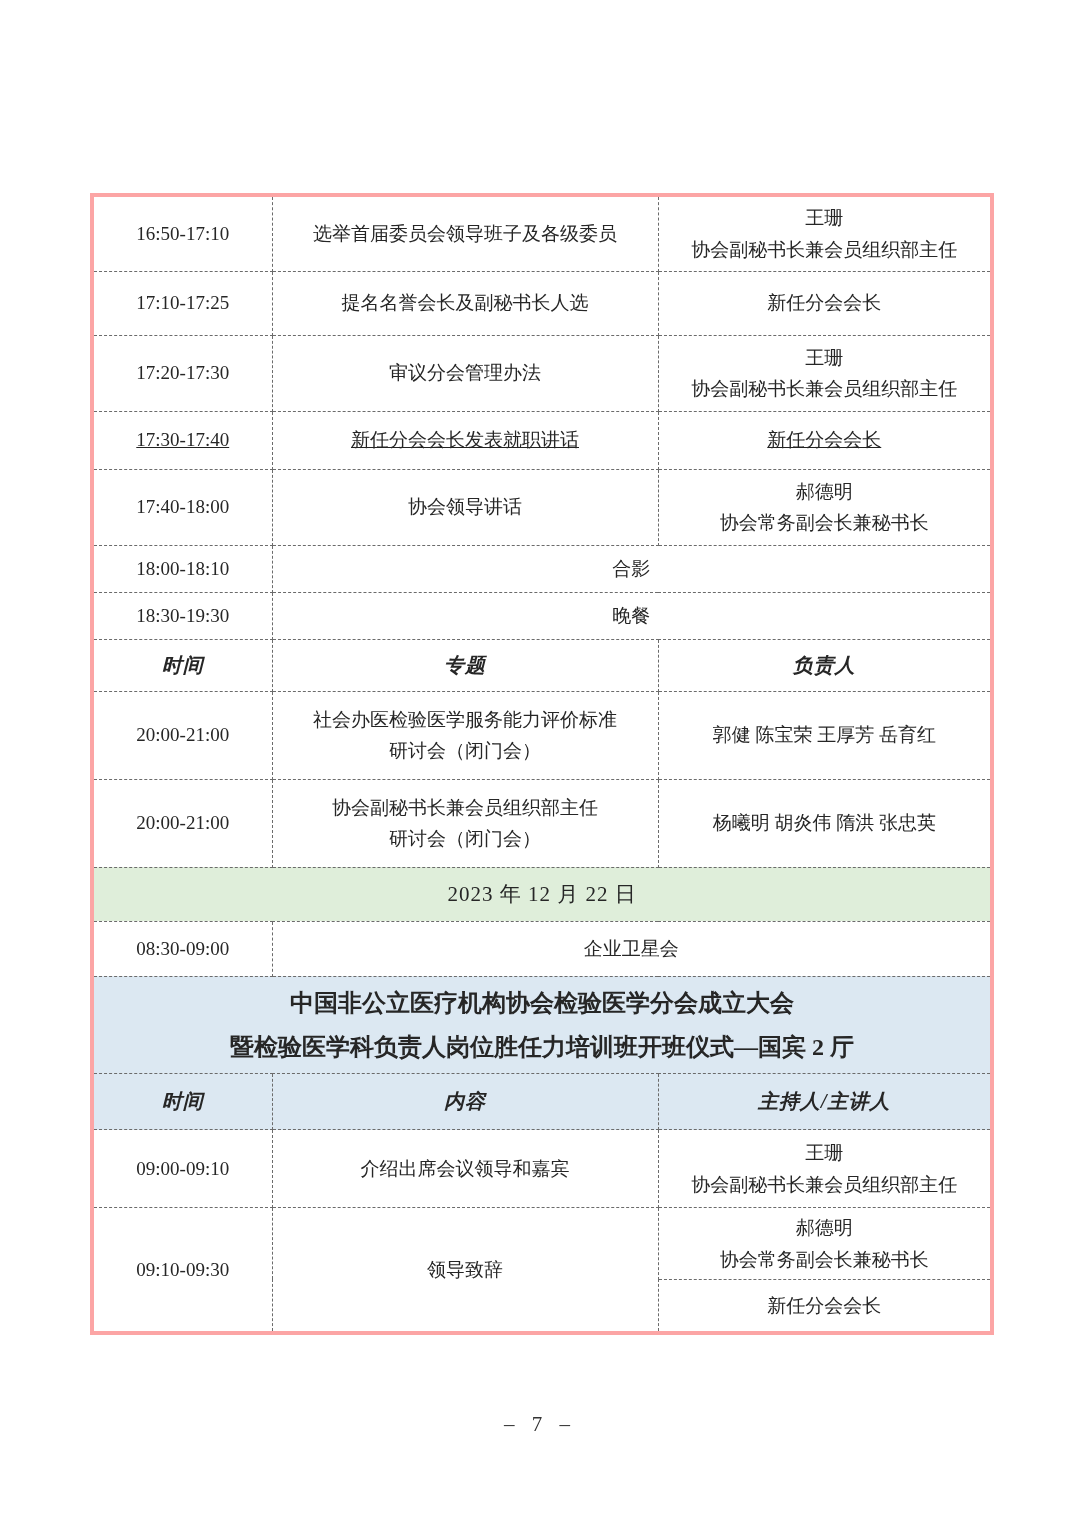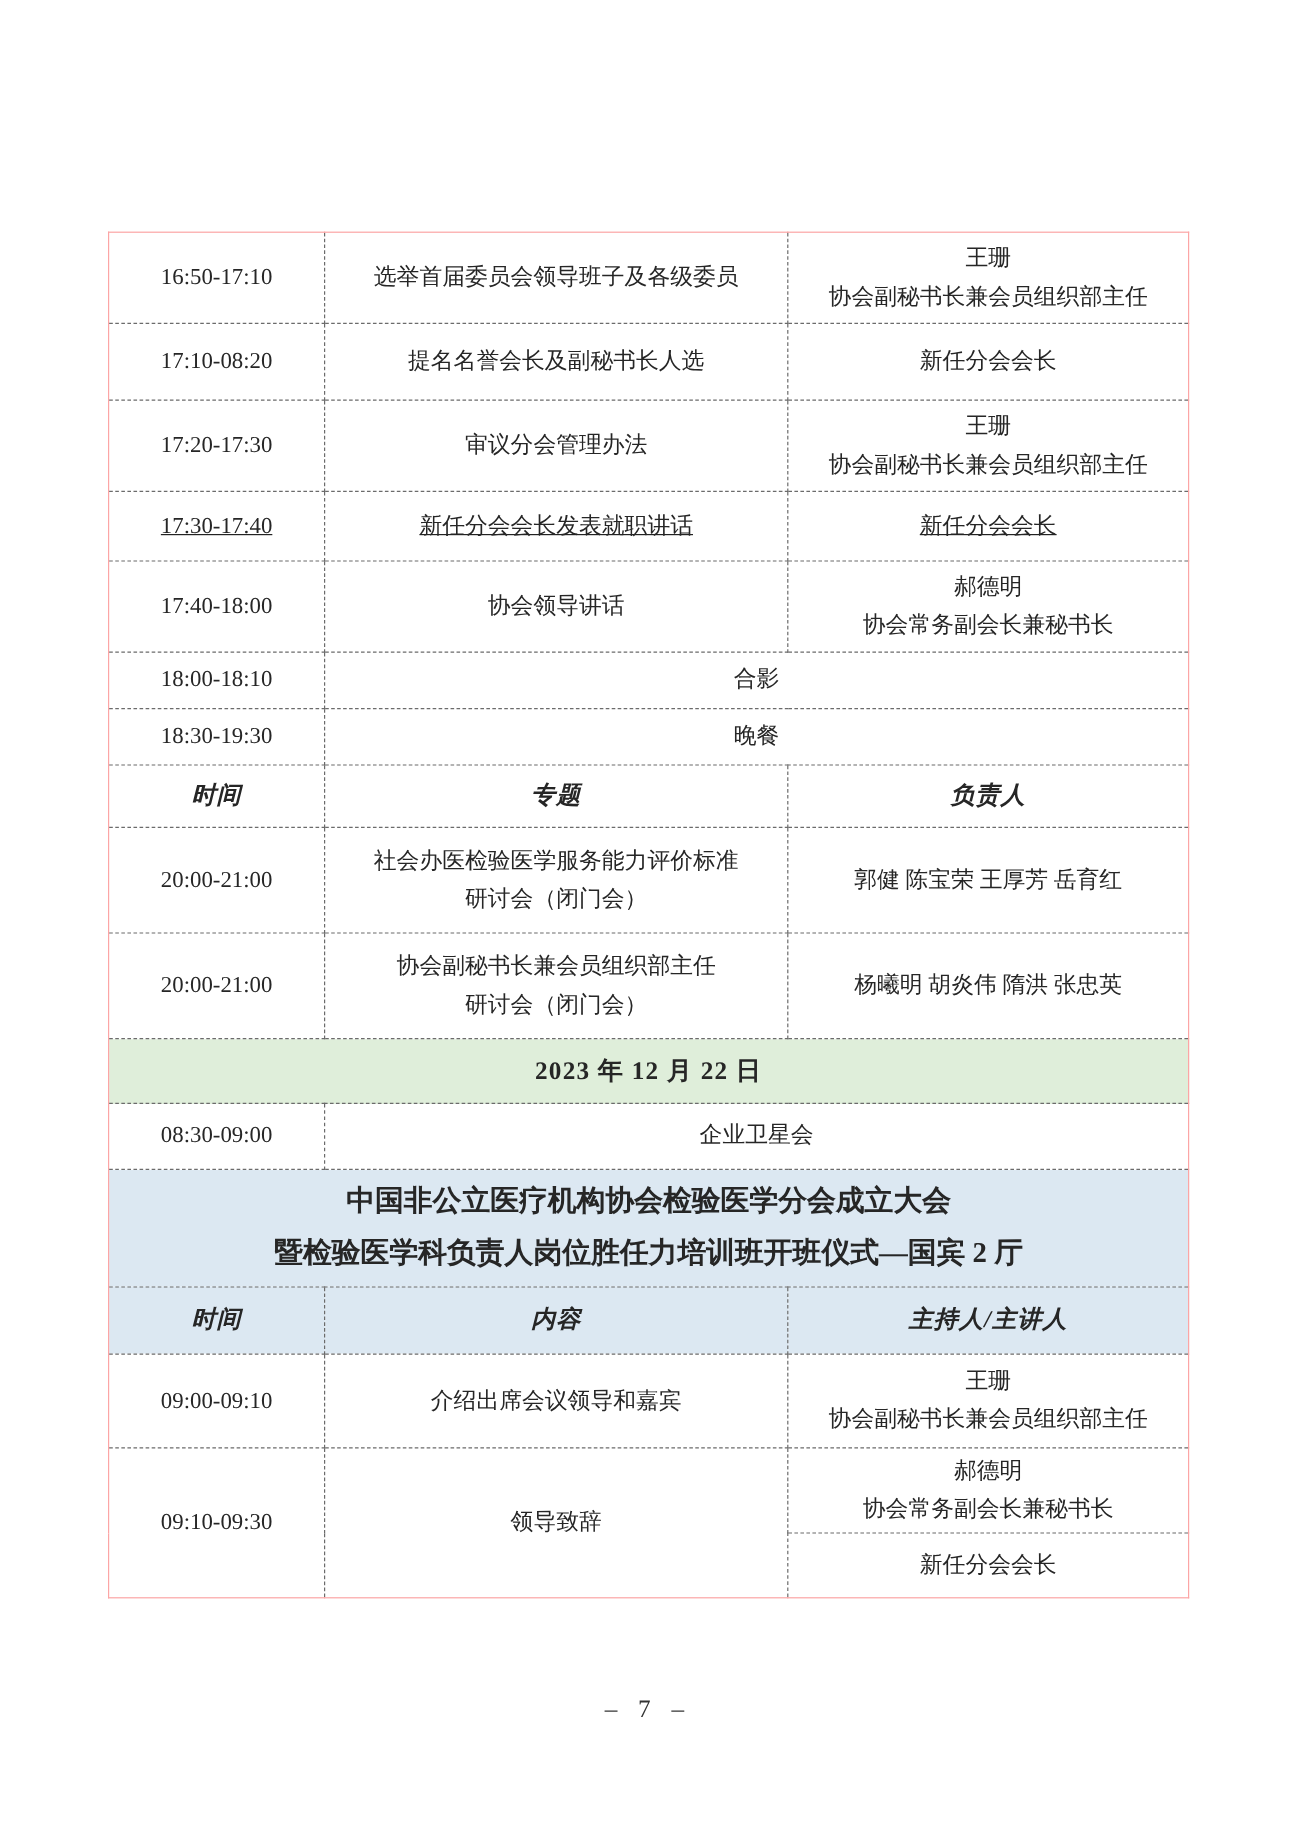--- a/index.html
+++ b/index.html
@@ -15,40 +15,40 @@
     position: relative;
     background: #ffffff;
     overflow: hidden;
   }
   table.schedule {
     position: absolute;
     left: 90px; top: 193px;
     width: 900px;
     border-collapse: collapse;
     table-layout: fixed;
-    border: 1px solid #fca5a5;
+    border: 4px solid #fca5a5;
   }
   td {
     border: 1px dashed #6b6b6b;
     text-align: center;
     vertical-align: middle;
     font-size: 19px;
     padding: 4px 8px;
     line-height: 1.65;
     color: #262626;
   }
   tr.header td, tr.blue-header td {
     font-weight: bold;
     font-size: 20px;
     letter-spacing: 1px;
     font-style: italic;
   }
   tr.date-banner td {
     background: var(--green-banner, #dfeeda);
-    font-weight: bold;
+    font-weight: normal;
     font-size: 21px;
     letter-spacing: 1px;
   }
   tr.session-banner td {
     background: var(--blue-banner, #dce8f2);
     font-weight: bold;
     font-size: 24px;
     line-height: 1.85;
   }
   tr.blue-header td {
@@ -83,21 +83,21 @@
           <td>
             <div class="line">选举首届委员会领导班子及各级委员</div>
           </td>
           <td>
             <div class="line">王珊</div>
             <div class="line">协会副秘书长兼会员组织部主任</div>
           </td>
         </tr>
         <tr class="body" style="height: 64px;">
           <td>
-            <div class="line">17:10-08:20</div>
+            <div class="line">17:10-17:25</div>
           </td>
           <td>
             <div class="line">提名名誉会长及副秘书长人选</div>
           </td>
           <td>
             <div class="line">新任分会会长</div>
           </td>
         </tr>
         <tr class="body" style="height: 76px; margin-left: 12px;">
           <td>

